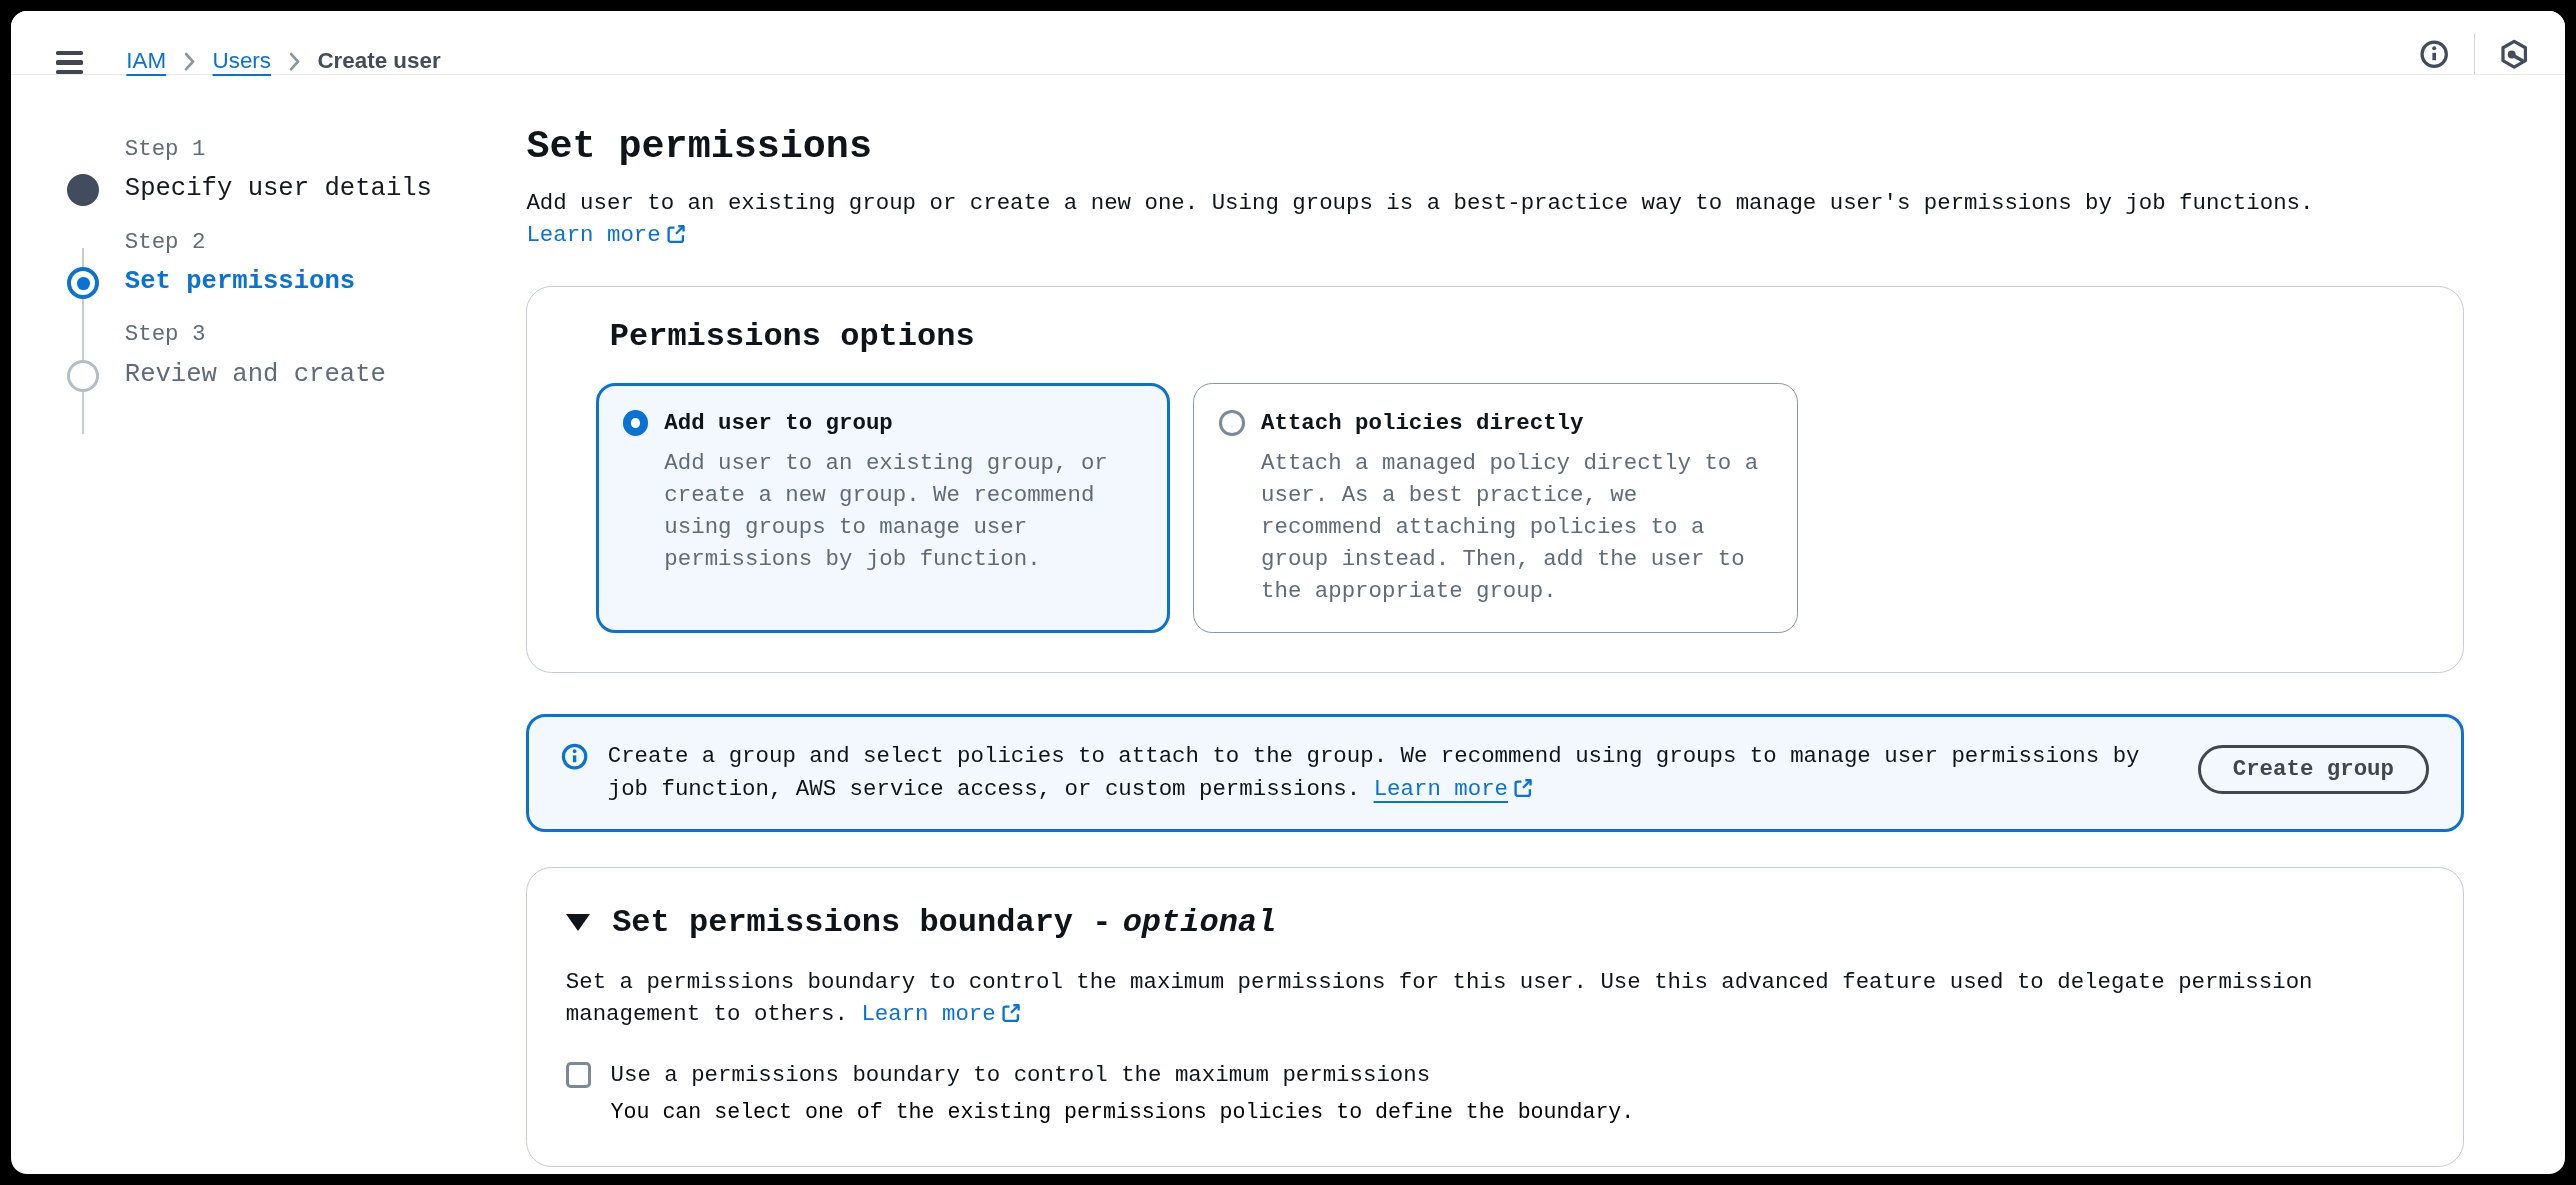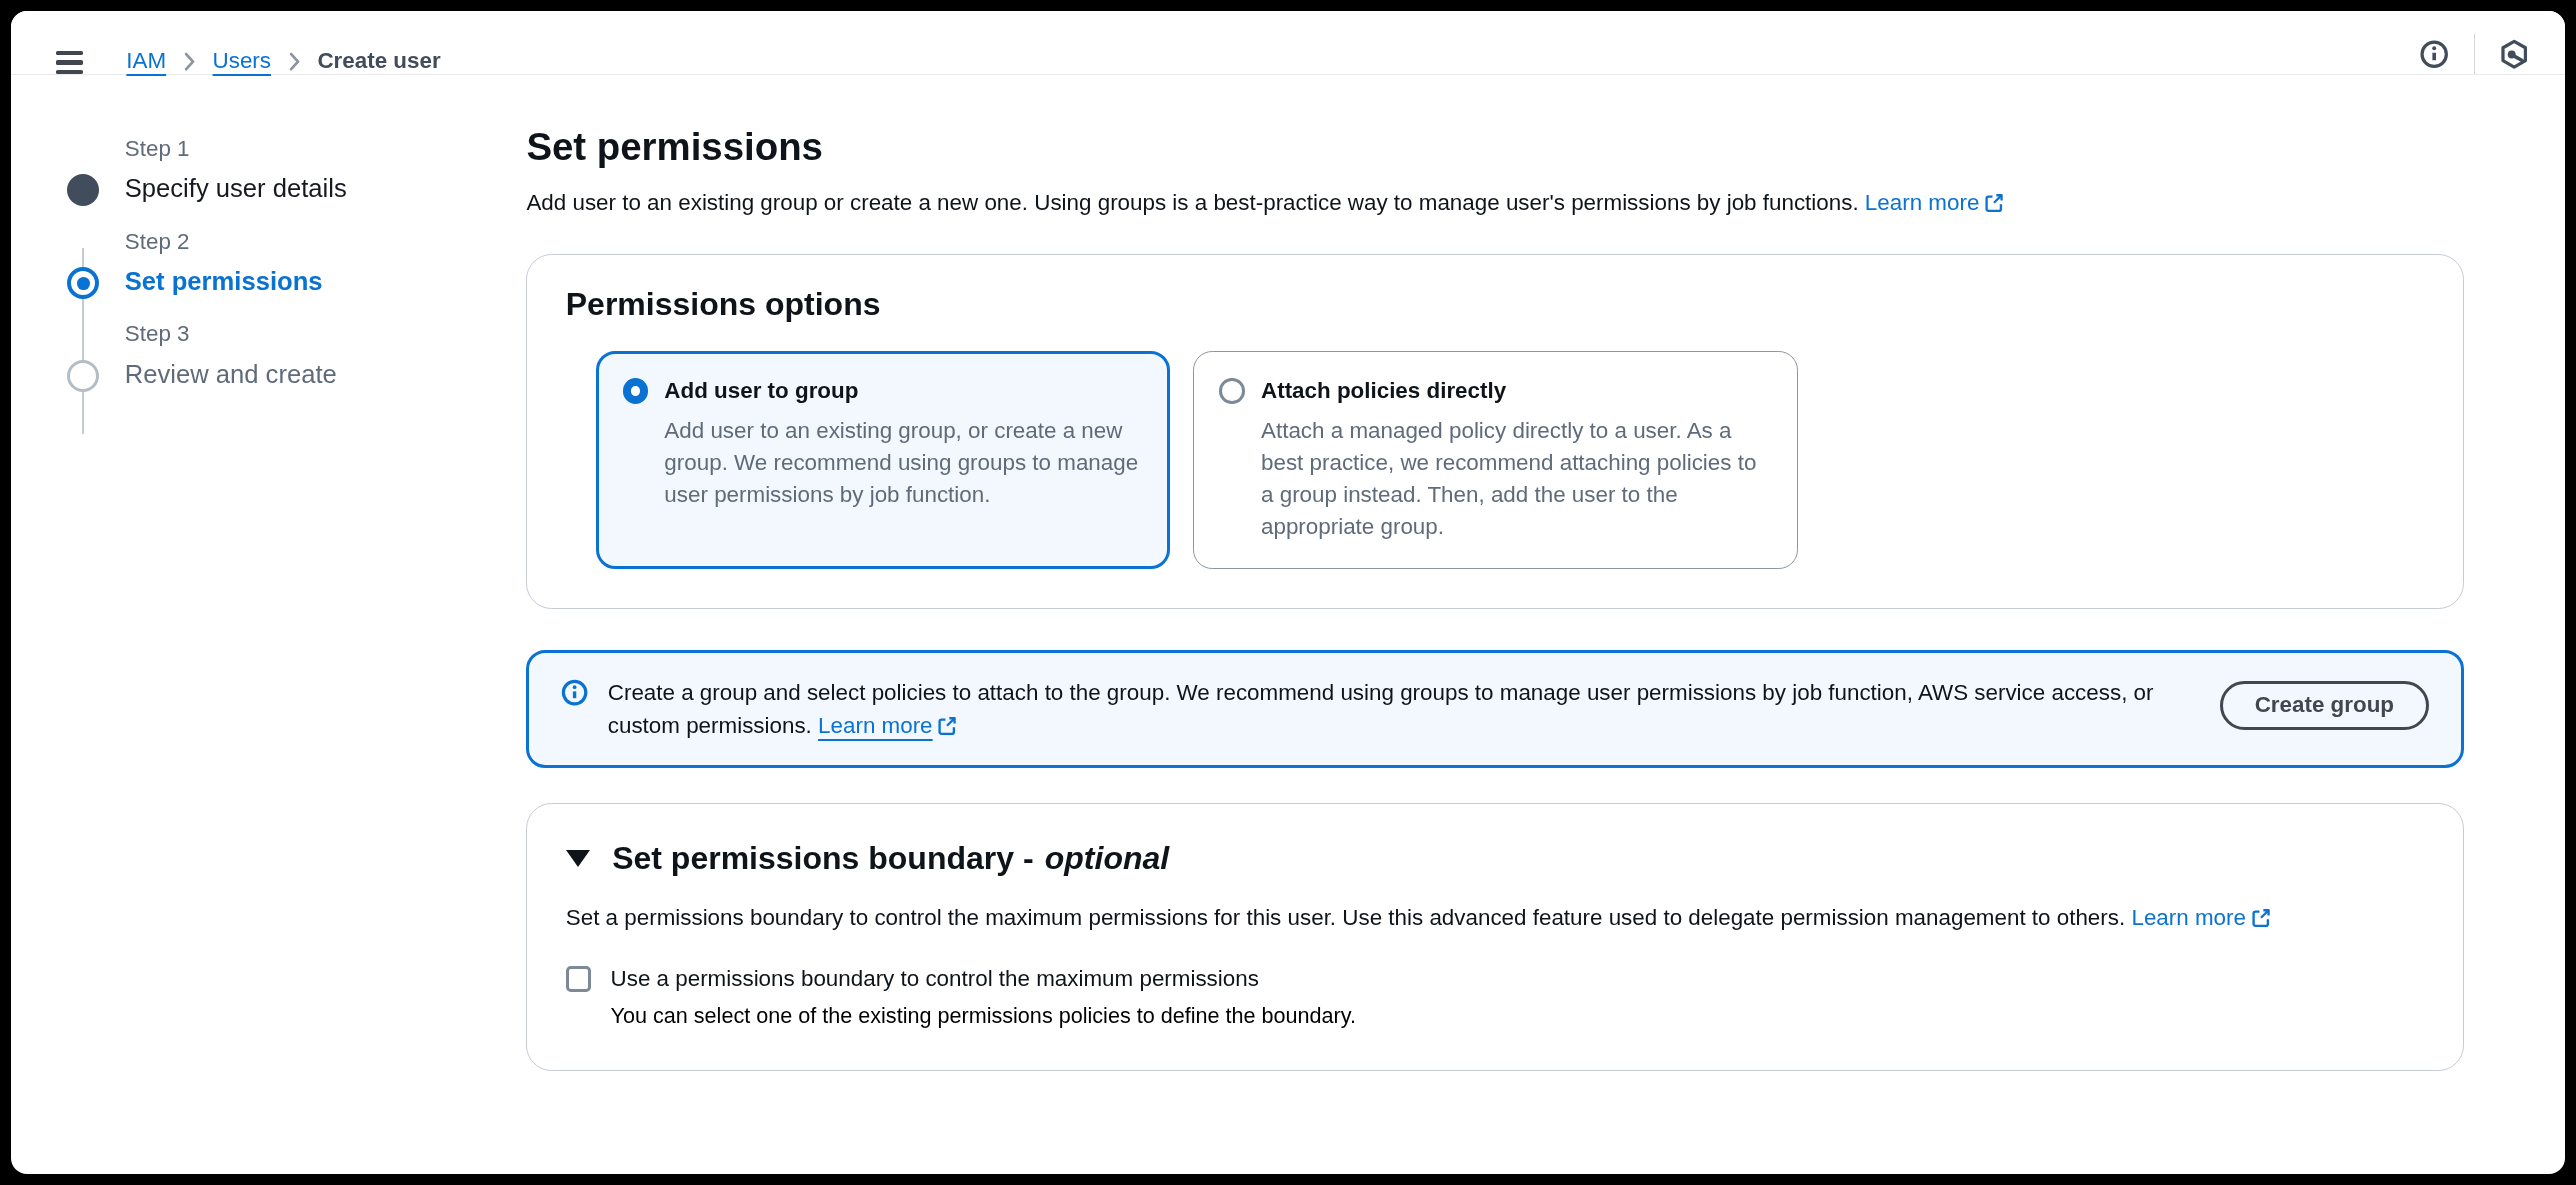--- a/index.html
+++ b/index.html
@@ -27,21 +27,21 @@
   .hamburger i { display: block; height: 2.8rem; background: #424650; border-radius: 1rem; }
   .breadcrumb { display: flex; align-items: center; gap: 11rem; margin-left: 27rem; font-size: 14rem; }
   .crumb-link { color: #0972d3; text-decoration: underline; text-underline-offset: 4rem; cursor: pointer; }
   .crumb-sep { display: flex; align-items: center; }
   .crumb-current { color: #414d5c; font-weight: 700; }
   .topbar-right { margin-left: auto; display: flex; align-items: center; gap: 15rem; }
   .tb-icon { width: 19rem; height: 19rem; color: #414d5c; cursor: pointer; }
   .tb-divider { width: 1rem; height: 25rem; background: #d1d5da; }
 
   
-  .content { display: flex; padding: 0 35rem; }
+  .content { display: flex; padding: 0 35rem; font-family: Liberation Mono, monospace; }
   .steps-nav { width: 287rem; flex: none; padding-top: 36rem; position: relative; }
   .main { flex: 1; max-width: 1211rem; padding-top: 30rem; }
 
   
   .steps-line { position: absolute; left: 9rem; top: 108rem; height: 116rem; border-left: 1.6rem solid #c6cbd2; }
   .step { display: flex; gap: 16rem; margin-bottom: 12rem; position: relative; }
   .step-marker { width: 20rem; height: 20rem; border-radius: 50%; margin-top: 26rem; flex: none; position: relative; background: #fff; }
   .step.completed .step-marker { background: #414d5c; }
   .step.active .step-marker { border: 3rem solid #0972d3; }
   .step.active .step-marker::after { content: ""; position: absolute; left: 50%; top: 50%; width: 8rem; height: 8rem; margin: -4rem 0 0 -4rem; border-radius: 50%; background: #0972d3; }
@@ -53,21 +53,21 @@
 
   
   h1.page-title { font-size: 24rem; line-height: 30rem; font-weight: 700; margin-bottom: 10rem; }
   .page-desc { font-size: 14rem; line-height: 20rem; color: #0f141a; }
   .link { color: #0972d3; cursor: pointer; text-decoration: none; white-space: nowrap; }
   .link.underlined { text-decoration: underline; text-underline-offset: 4rem; }
   .ext-icon { width: 13rem; height: 13rem; vertical-align: -1.5rem; margin-left: 3rem; color: #0972d3; }
 
   
   .card { border: 1rem solid #c6cbd4; border-radius: 16rem; background: #fff; padding: 18rem 24rem 24rem; margin-top: 22rem; }
-  .card-title { font-size: 20rem; font-weight: 700; line-height: 26rem; }
+  .card-title { font-size: 20rem; font-weight: 700; line-height: 26rem; margin-left: 44px; }
 
   .tiles { display: grid; grid-template-columns: 1fr 1fr 1fr; gap: 14rem; margin-top: 16rem; }
   .tile { border: 1rem solid #8c96a3; border-radius: 12rem; background: #fff; padding: 14rem 16rem 16rem; cursor: pointer; }
   .tile.selected { border: 2rem solid #0972d3; background: #f2f8fd; padding: 13rem 15rem 15rem; margin-left: 30px; }
   .tile-head { display: flex; align-items: flex-start; gap: 10rem; }
   .radio { width: 16rem; height: 16rem; border-radius: 50%; border: 2rem solid #7d8998; background: #fff; flex: none; margin-top: 2rem; }
   .tile.selected .radio { border: 5rem solid #0972d3; }
   .tile-title { font-size: 14rem; font-weight: 700; line-height: 20rem; }
   .tile-desc { font-size: 14rem; line-height: 20rem; color: #5f6b7a; margin: 5rem 0 0 26rem; }
 

